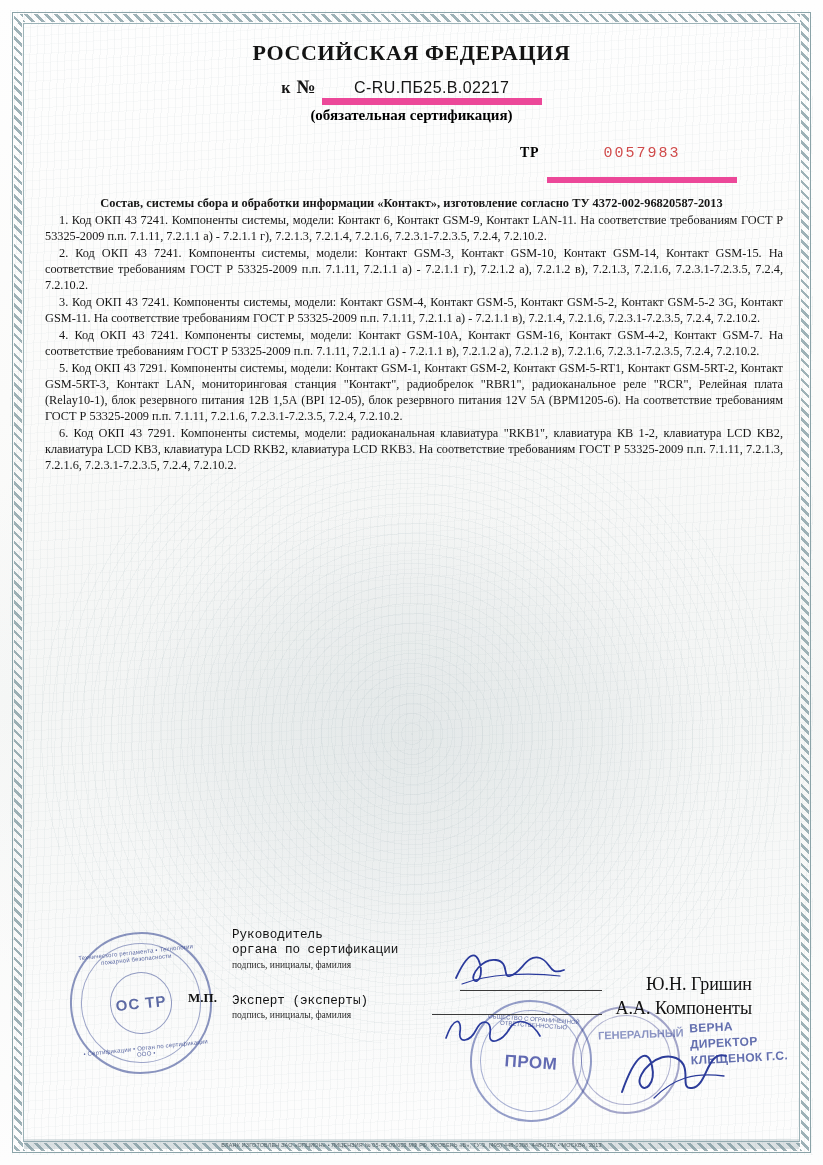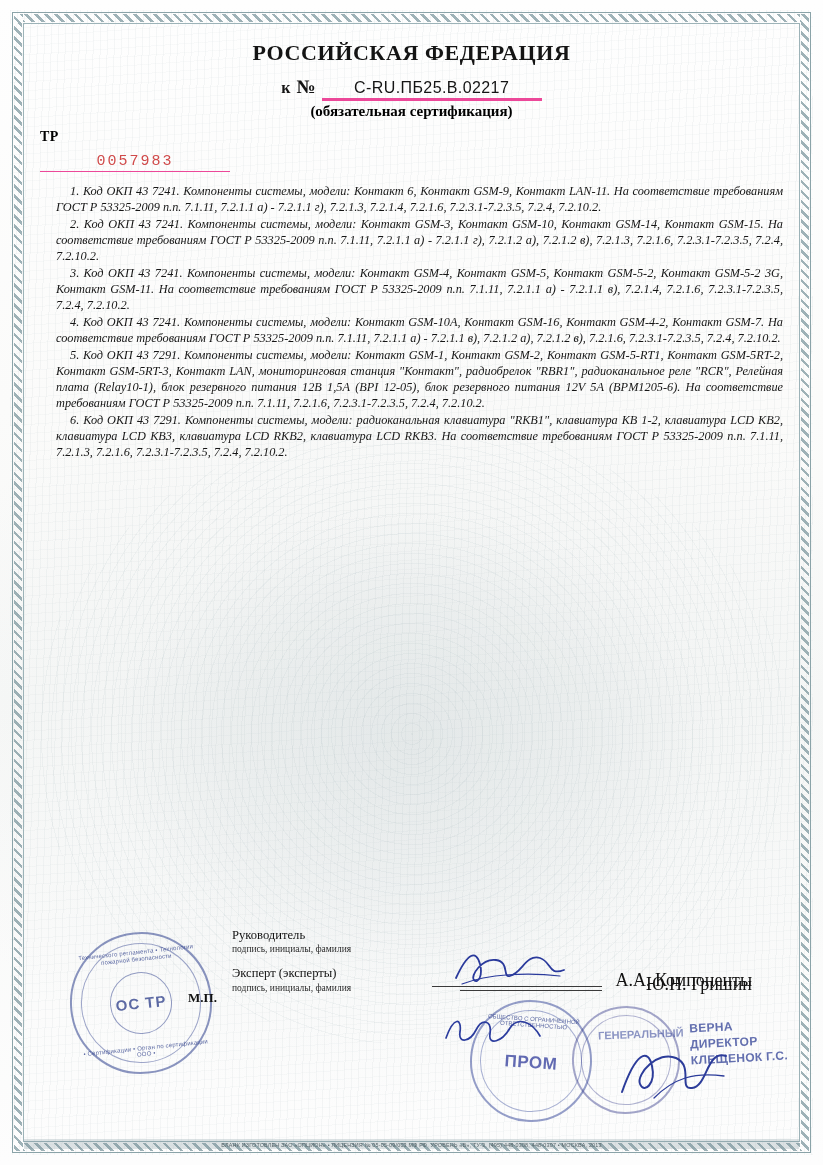--- a/index.html
+++ b/index.html
@@ -113,57 +113,56 @@
     font-weight: bold;
     font-size: 19px;
     color: #141414;
   }
   .cert-line .lead {
     font-size: 16px;
     font-weight: bold;
   }
   .cert-no-box {
     min-width: 208px;
-    border-bottom: 3px solid #ec4899;
+    border-bottom: 7px solid #ec4899;
     text-align: center;
     font-size: 16px;
     font-weight: normal;
     font-family: "Liberation Sans", sans-serif;
     letter-spacing: .4px;
     padding: 0 6px 1px 6px;
   }
   .oblig {
     text-align: center;
     font-size: 15px;
     font-weight: bold;
     margin-top: 2px;
   }
   .tr-row {
     display: flex;
     align-items: baseline;
     justify-content: flex-end;
     gap: 8px;
-    margin-top: 9px;
+    margin-top: 21px;
     padding-right: 46px;
-    flex-direction: column;
   }
   .tr-label {
     font-weight: bold;
     font-size: 14px;
     letter-spacing: .5px;
   }
   .tr-number {
     min-width: 190px;
-    border-bottom: 1px solid #ec4899;
+    border-bottom: 6px solid #ec4899;
     text-align: center;
     color: #d04a4a;
     font-family: "Liberation Mono", monospace;
     font-size: 15px;
     letter-spacing: 2px;
-    padding-bottom: 1px;
+    padding-bottom: 15px;
   }
   .blank-note {
     text-align: right;
     padding-right: 52px;
     font-size: 10.5px;
     color: #2b2b2b;
     margin-top: 1px;
   }
 
   .body-text {
@@ -174,40 +173,40 @@
     text-align: justify;
   }
   .body-text .lead-line {
     font-weight: bold;
     text-align: center;
     display: block;
     margin-bottom: 2px;
     font-size: 12.4px;
   }
   .body-text p {
-    margin: 0 0 1px 16px;
+    margin: 0 0 1px 5px;
     text-indent: 14px;
-    font-style: italic;
   }
 
   
   .sign-block {
     position: absolute;
     left: 232px;
     top: 928px;
     width: 520px;
     font-size: 12.6px;
     color: #121212;
   }
   .sign-row {
     position: relative;
     margin-bottom: 6px;
   }
   .sign-role {
     line-height: 1.22;
+    font-family: Liberation Mono, monospace;
   }
   .sign-hint {
     font-size: 9.5px;
     color: #2b2b2b;
     margin-top: 1px;
   }
   .sign-name {
     position: absolute;
     right: 0;
     top: 28px;
@@ -404,20 +403,21 @@
     </div>
 
     <div class="oblig">(обязательная сертификация)</div>
 
     <div class="tr-row">
       <span class="tr-label">ТР</span>
       <span class="tr-number">0057983</span>
     </div>
 
     <div class="body-text">
+      <span class="lead-line">Состав, системы сбора и обработки информации «Контакт», изготовление согласно ТУ 4372-002-96820587-2013</span>
       <p>1. Код ОКП 43 7241. Компоненты системы, модели: Контакт 6, Контакт GSM-9, Контакт LAN-11. На соответствие требованиям ГОСТ Р 53325-2009 п.п. 7.1.11, 7.2.1.1 а) - 7.2.1.1 г), 7.2.1.3, 7.2.1.4, 7.2.1.6, 7.2.3.1-7.2.3.5, 7.2.4, 7.2.10.2.</p>
       <p>2. Код ОКП 43 7241. Компоненты системы, модели: Контакт GSM-3, Контакт GSM-10,  Контакт GSM-14, Контакт GSM-15. На соответствие требованиям ГОСТ Р 53325-2009 п.п. 7.1.11, 7.2.1.1 а) - 7.2.1.1 г), 7.2.1.2 а), 7.2.1.2 в), 7.2.1.3, 7.2.1.6, 7.2.3.1-7.2.3.5, 7.2.4, 7.2.10.2.</p>
       <p>3. Код ОКП 43 7241. Компоненты системы, модели: Контакт GSM-4, Контакт GSM-5, Контакт GSM-5-2, Контакт GSM-5-2 3G,  Контакт GSM-11. На соответствие требованиям ГОСТ Р 53325-2009 п.п. 7.1.11, 7.2.1.1 а) - 7.2.1.1 в), 7.2.1.4, 7.2.1.6, 7.2.3.1-7.2.3.5, 7.2.4, 7.2.10.2.</p>
       <p>4. Код ОКП 43 7241. Компоненты системы, модели: Контакт GSM-10A, Контакт GSM-16, Контакт GSM-4-2, Контакт GSM-7. На соответствие требованиям ГОСТ Р 53325-2009 п.п. 7.1.11, 7.2.1.1 а) - 7.2.1.1 в), 7.2.1.2 а), 7.2.1.2 в), 7.2.1.6, 7.2.3.1-7.2.3.5, 7.2.4, 7.2.10.2.</p>
       <p>5. Код ОКП 43 7291. Компоненты системы, модели: Контакт GSM-1, Контакт GSM-2, Контакт GSM-5-RT1, Контакт GSM-5RT-2, Контакт GSM-5RT-3, Контакт LAN, мониторинговая станция "Контакт", радиобрелок "RBR1", радиоканальное реле "RCR", Релейная плата (Relay10-1), блок резервного питания 12В 1,5А (BPI 12-05), блок резервного питания 12V 5A (BPM1205-6).  На соответствие требованиям ГОСТ Р 53325-2009 п.п. 7.1.11, 7.2.1.6, 7.2.3.1-7.2.3.5, 7.2.4, 7.2.10.2.</p>
       <p>6. Код ОКП 43 7291. Компоненты системы, модели: радиоканальная клавиатура "RKB1", клавиатура КВ 1-2, клавиатура LCD KB2, клавиатура LCD KB3, клавиатура LCD RKB2, клавиатура LCD RKB3. На соответствие требованиям ГОСТ Р 53325-2009 п.п. 7.1.11, 7.2.1.3, 7.2.1.6, 7.2.3.1-7.2.3.5, 7.2.4, 7.2.10.2.</p>
     </div>
 
   </div>
 
@@ -452,26 +452,27 @@
   <svg class="ink ink-3" width="120" height="72" viewBox="0 0 120 72">
     <path d="M8,60 C22,20 34,16 38,34 C42,52 30,62 26,52 C22,42 44,18 62,26 C80,34 64,58 78,56 C94,54 92,18 112,24" fill="none" stroke="#2c3c9a" stroke-width="2" stroke-linecap="round"></path>
     <path d="M40,66 C60,46 80,40 110,44" fill="none" stroke="#2c3c9a" stroke-width="1.3" stroke-linecap="round"></path>
   </svg>
 
   <div class="mp">М.П.</div>
 
   <div class="sign-block">
     <div class="sign-row">
       <div class="sign-role">Руководитель</div>
+      <div class="sign-role">органа  по  сертификации</div>
       <div class="sign-hint">подпись, инициалы, фамилия</div>
       <div class="sign-name" style="top:46px;">Ю.Н. Гришин</div>
       <div class="sign-rule" style="top:62px; right:150px; left:228px;"></div>
     </div>
 
-    <div class="sign-row" style="margin-top:12px;">
+    <div class="sign-row" style="margin-top:24px;">
       <div class="sign-role">Эксперт (эксперты)</div>
       <div class="sign-hint">подпись, инициалы, фамилия</div>
       <div class="sign-name second" style="top:4px;">А.А. Компоненты</div>
       <div class="sign-rule" style="top:20px; left:200px; right:150px;"></div>
     </div>
   </div>
 
   <div class="footer-text">БЛАНК ИЗГОТОВЛЕН ЗАО «ОПЦИОН» • ЛИЦЕНЗИЯ № 05-05-09/003 МФ РФ, УРОВЕНЬ «В», ТУ-3, (495) 448-0308, 448-0307 • МОСКВА, 2013</div>
   <div class="footer-bar"></div>
 

